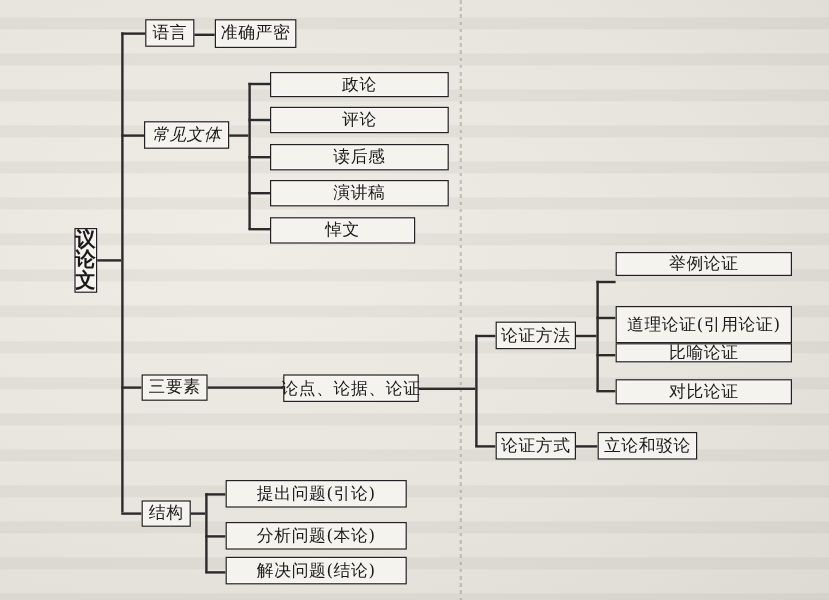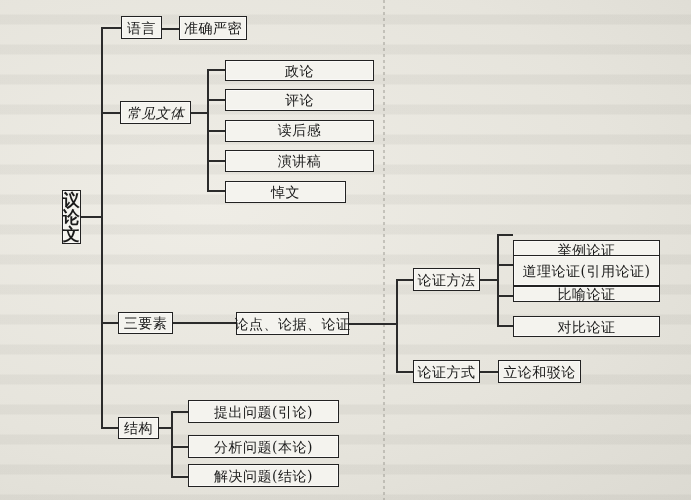--- a/index.html
+++ b/index.html
@@ -92,28 +92,28 @@
     <span>论</span>
     <span>文</span>
   </div>
 
   <div class="node" style="left:121px; top:16px; width:41px; height:23px;">语言</div>
   <div class="node" style="left:179px; top:16px; width:68px; height:24px;">准确严密</div>
 
   <div class="node" style="left:120px; top:101px; width:71px; height:23px;font-style:italic;">常见文体</div>
   <div class="node" style="left:225px; top:60px; width:149px; height:21px;">政论</div>
   <div class="node" style="left:225px; top:89px; width:149px; height:22px;">评论</div>
-  <div class="node" style="left:225px; top:120px; width:149px; height:22px;font-family:Liberation Mono, monospace;">读后感</div>
+  <div class="node" style="left:225px; top:120px; width:149px; height:22px;">读后感</div>
   <div class="node" style="left:225px; top:150px; width:149px; height:22px;">演讲稿</div>
   <div class="node" style="left:225px; top:181px; width:121px; height:22px;">悼文</div>
 
   <div class="node" style="left:118px; top:312px; width:55px; height:22px;">三要素</div>
   <div class="node" style="left:236px; top:312px; width:113px; height:23px;">论点、论据、论证</div>
   <div class="node" style="left:413px; top:268px; width:67px; height:23px;">论证方法</div>
-  <div class="node" style="left:513px; top:240px; width:147px; height:20px;">举例论证</div>
+  <div class="node" style="left:513px; top:210px; width:147px; height:20px;">举例论证</div>
   <div class="node" style="left:513px; top:255px; width:147px; height:31px;">道理论证(引用论证)</div>
   <div class="node" style="left:513px; top:286px; width:147px; height:16px;">比喻论证</div>
   <div class="node" style="left:513px; top:316px; width:147px; height:21px;">对比论证</div>
   <div class="node" style="left:413px; top:360px; width:67px; height:23px;">论证方式</div>
   <div class="node" style="left:498px; top:360px; width:83px; height:23px;">立论和驳论</div>
 
   <div class="node" style="left:118px; top:417px; width:41px; height:22px;">结构</div>
   <div class="node" style="left:188px; top:400px; width:151px; height:23px;">提出问题(引论)</div>
   <div class="node" style="left:188px; top:435px; width:151px; height:23px;">分析问题(本论)</div>
   <div class="node" style="left:188px; top:464px; width:151px; height:23px;">解决问题(结论)</div>

